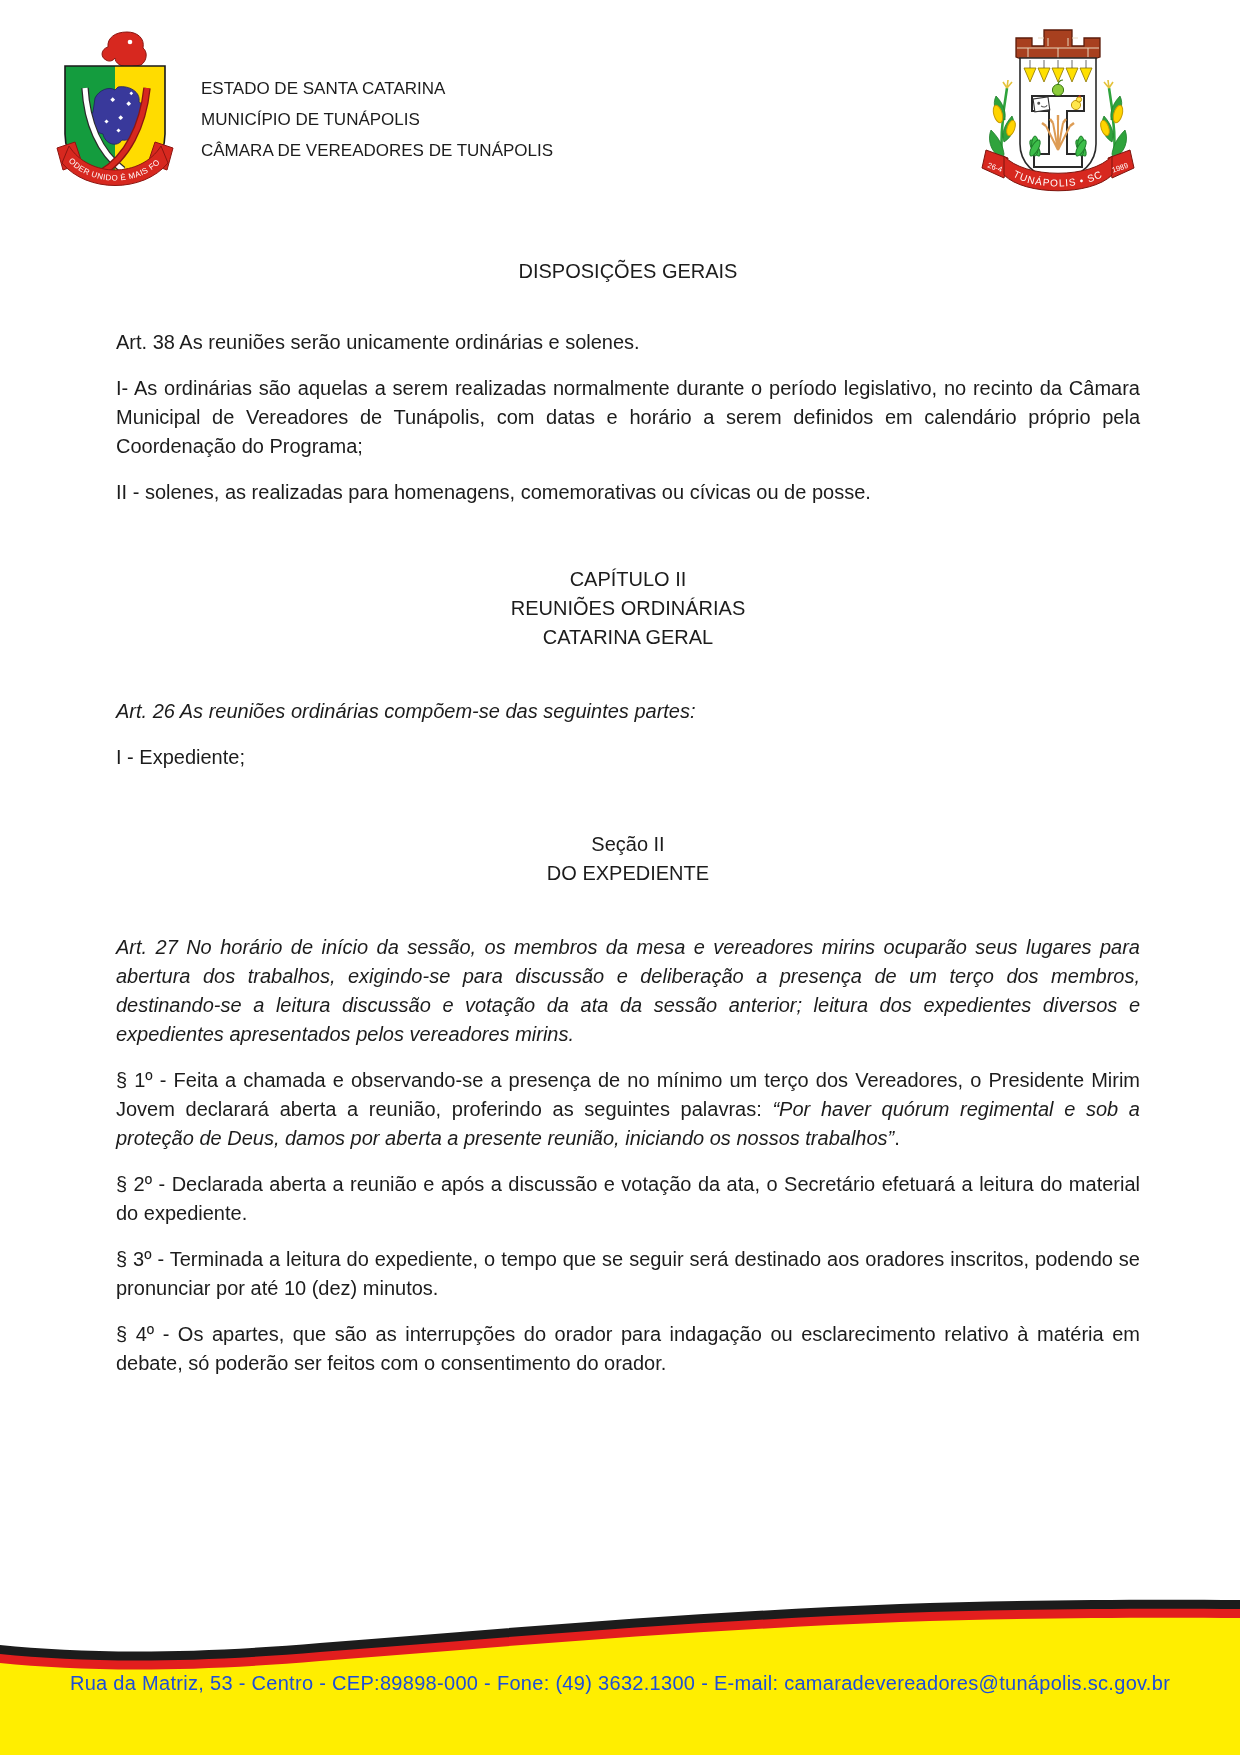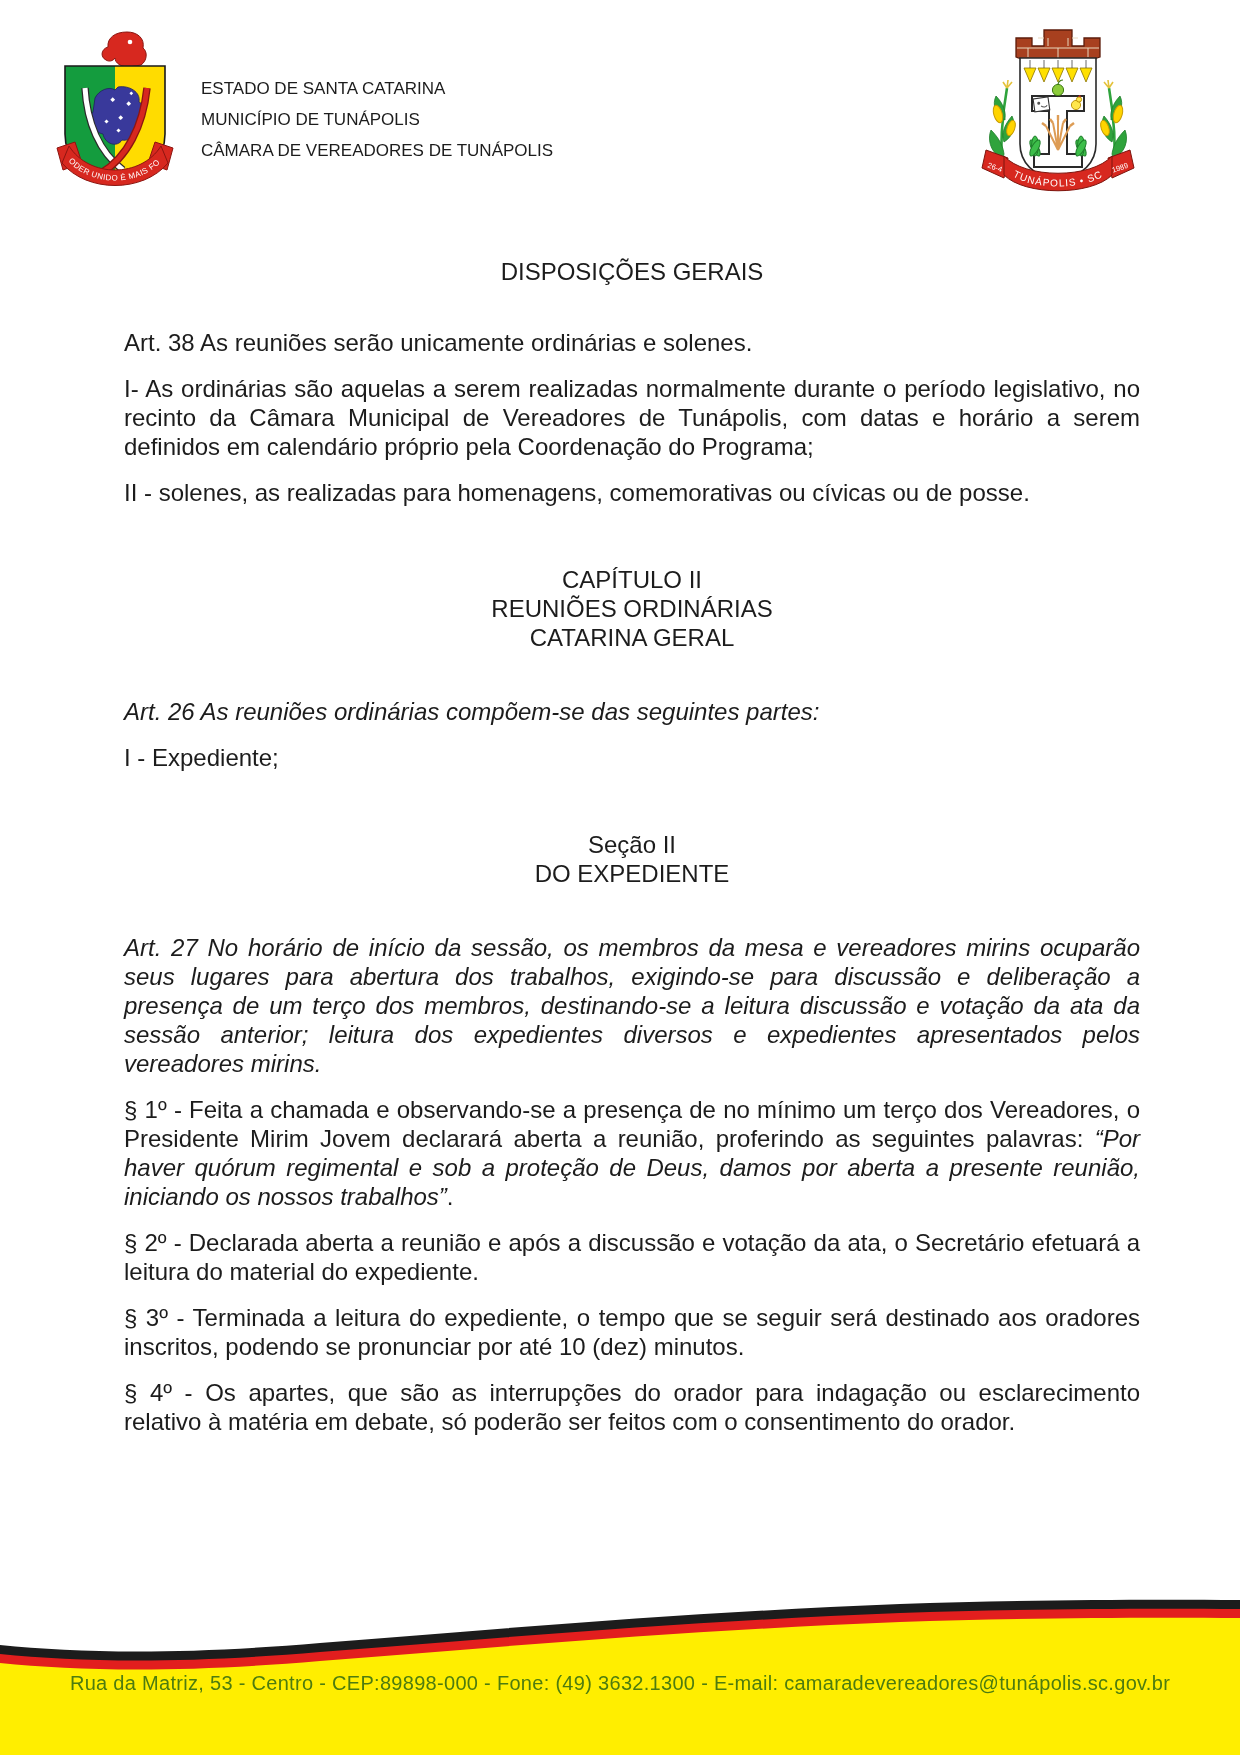--- a/index.html
+++ b/index.html
@@ -12,37 +12,37 @@
   
   .state-arms{position:absolute;left:55px;top:30px;}
   .city-arms{position:absolute;left:978px;top:26px;}
   .org-block{
     position:absolute;left:201px;top:73px;
     font-size:17px;line-height:31px;color:#1c1c1c;white-space:nowrap;
   }
   .logo text{font-family:"Liberation Sans",sans-serif;}
   
   .doc-body{
-    position:absolute;left:12px;right:0;top:0;
+    position:absolute;left:4px;right:0;top:0;
     padding:257px 100px 0 112px;
-    font-size:24px;line-height:29px;
+    font-size:20px;line-height:29px;
   }
   .doc-body p,.doc-body div{margin:0;}
   .center{text-align:center;}
   .just{text-align:justify;}
   .mt-art25{margin-top:42px !important;}
   .mt-par{margin-top:17px !important;}
   .mt-sec{margin-top:58px !important;}
   .mt-art{margin-top:45px !important;font-style:italic;}
   .quote-italic{font-style:italic;}
   
   .footer-wave{position:absolute;left:0;bottom:0;width:1240px;height:170px;}
   .footer-address{
     position:absolute;left:0;right:0;top:1672px;
-    text-align:center;font-size:20px;letter-spacing:.3px;color:#4d7c0f;
+    text-align:center;font-size:20px;letter-spacing:.3px;color:#1d4ed8;
   }
 </style>
 </head>
 <body>
 
 <div class="page">
 
   <svg class="state-arms logo" width="120" height="164" viewBox="0 0 120 164" xmlns="http://www.w3.org/2000/svg">
 
     <g>

